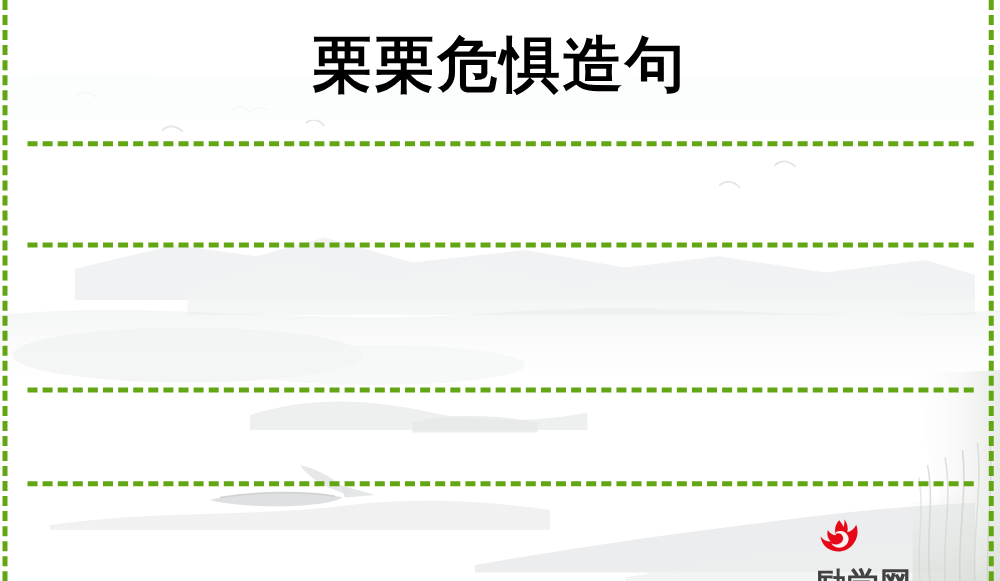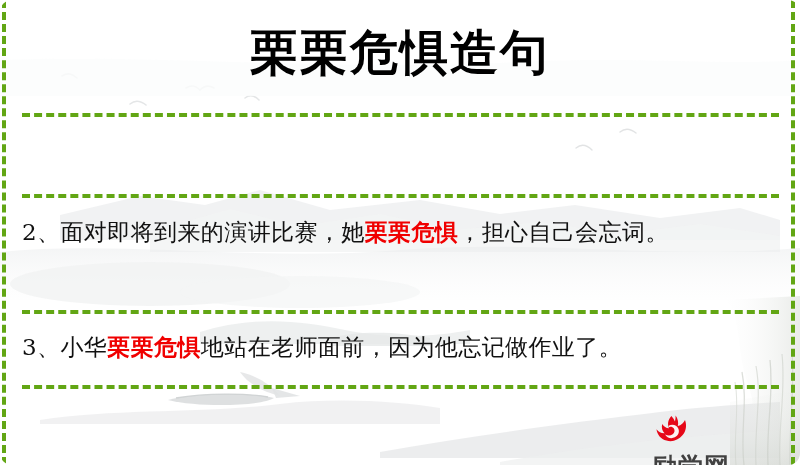--- a/index.html
+++ b/index.html
@@ -16,21 +16,20 @@
   }
 
   
   #page {
     position: relative;
     width: 800px;
     height: 465px;
     background: #ffffff;
     box-sizing: border-box;
     overflow: hidden;
-    border-radius: 12px;
   }
 
   
   #bg-art {
     position: absolute;
     inset: 0;
     width: 800px;
     height: 465px;
     z-index: 0;
     pointer-events: none;
@@ -194,22 +193,20 @@
   <div class="rail left" style="border-color: rgb(98, 166, 20);"></div>
   <div class="rail right" style="border-color: rgb(98, 166, 20);"></div>
 
   <div class="sep" style="top: 113px; border-color: rgb(98, 166, 20);"></div>
   <div class="sep" style="top: 194px; border-color: rgb(98, 166, 20);"></div>
   <div class="sep" style="top: 310px; border-color: rgb(98, 166, 20);"></div>
   <div class="sep" style="top: 385px; border-color: rgb(98, 166, 20);"></div>
 
   <div id="title">栗栗危惧造句</div>
 
-  <div class="sentence" id="s2"><span>2、</span><span>面对即将到来的演讲比赛，她</span><span class="kw" style="color: rgb(240, 0, 0);">栗栗危惧</span><span>，担心自己会忘词。</span></div>
-  <div class="sentence" id="s3"><span>3、</span><span>小华</span><span class="kw" style="color: rgb(240, 0, 0);">栗栗危惧</span><span>地站在老师面前，因为他忘记做作业了。</span></div>
 
   <div id="logo">
     <svg class="mark" viewBox="0 0 48 48" aria-hidden="true">
       <path d="M31.5 4.5c3.0 4.6 4.2 9.4 2.9 14.0 4.6-1.0 7.8-4.0 9.6-8.0 2.6 7.4 1.6 14.6-3.4 20.6-5.4 6.6-13.6 9.2-21.4 7.0-7.4-2.1-12.4-8.0-13.2-15.2 2.8 3.6 6.4 5.6 10.8 5.4-3.4-3.6-4.4-7.8-3.2-12.4 2.2 3.4 5.2 5.4 9.0 5.8-2.2-5.4-1.4-11.0 3.2-16.2 2.0 2.2 3.6 4.6 4.8 7.2 0.8-2.8 1.0-5.6 0.9-8.2z" fill="#e60012"></path>
       <path d="M22.2 18.2c5.6-2.6 11.0-0.6 13.0 4.2 1.8 4.4-0.2 9.2-4.8 11.4-5.0 2.4-10.6 0.6-13.0-3.8 3.6 2.0 7.2 2.0 10.2-0.4 2.6-2.0 3.2-5.2 1.6-7.6-1.6-2.4-4.6-3.2-7.0-1.8z" fill="#ffffff" opacity="0.95"></path>
     </svg>
     <span class="wordmark" style="color: rgb(60, 60, 60);">励学网</span>
   </div>
 
 </div>

